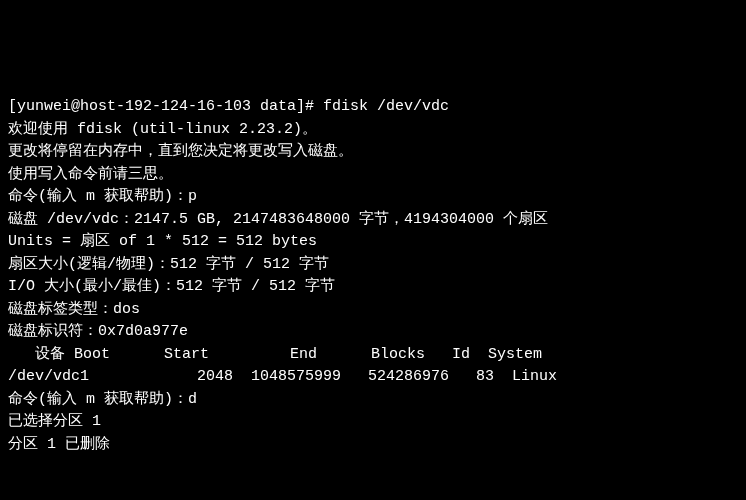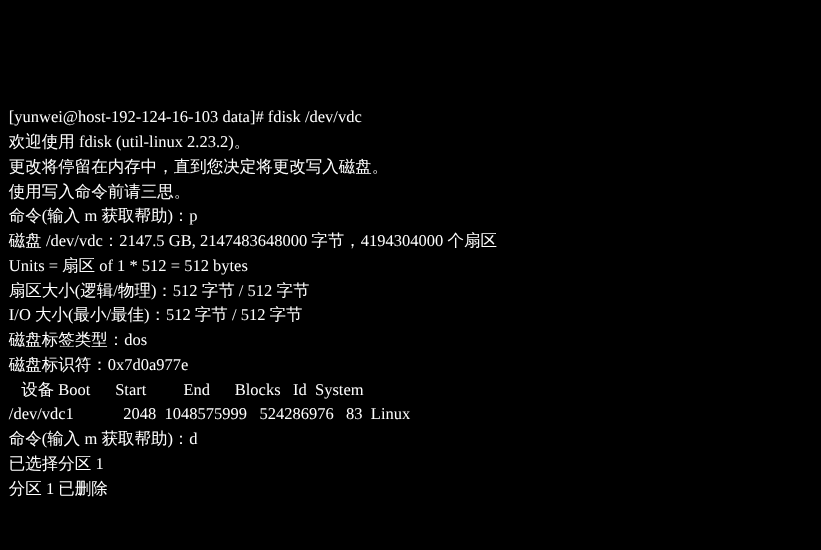--- a/index.html
+++ b/index.html
@@ -14,21 +14,20 @@
       font-size: 15px;
       line-height: 1.5;
       padding: 6px 8px;
       width: 746px;
       height: 500px;
       white-space: pre;
       overflow: hidden;
     }
     .terminal-line {
       display: block;
-      font-family: Liberation Serif, serif;
     }
   </style>
 </head>
 <body>
 
 
 
 <span class="terminal-line">[yunwei@host-192-124-16-103 data]# fdisk /dev/vdc</span><span class="terminal-line">欢迎使用 fdisk (util-linux 2.23.2)。</span><span class="terminal-line"></span><span class="terminal-line">更改将停留在内存中，直到您决定将更改写入磁盘。</span><span class="terminal-line">使用写入命令前请三思。</span><span class="terminal-line"></span><span class="terminal-line"></span><span class="terminal-line">命令(输入 m 获取帮助)：p</span><span class="terminal-line"></span><span class="terminal-line">磁盘 /dev/vdc：2147.5 GB, 2147483648000 字节，4194304000 个扇区</span><span class="terminal-line">Units = 扇区 of 1 * 512 = 512 bytes</span><span class="terminal-line">扇区大小(逻辑/物理)：512 字节 / 512 字节</span><span class="terminal-line">I/O 大小(最小/最佳)：512 字节 / 512 字节</span><span class="terminal-line">磁盘标签类型：dos</span><span class="terminal-line">磁盘标识符：0x7d0a977e</span><span class="terminal-line"></span><span class="terminal-line">   设备 Boot      Start         End      Blocks   Id  System</span><span class="terminal-line">/dev/vdc1            2048  1048575999   524286976   83  Linux</span><span class="terminal-line"></span><span class="terminal-line">命令(输入 m 获取帮助)：d</span><span class="terminal-line">已选择分区 1</span><span class="terminal-line">分区 1 已删除</span>
 
 

